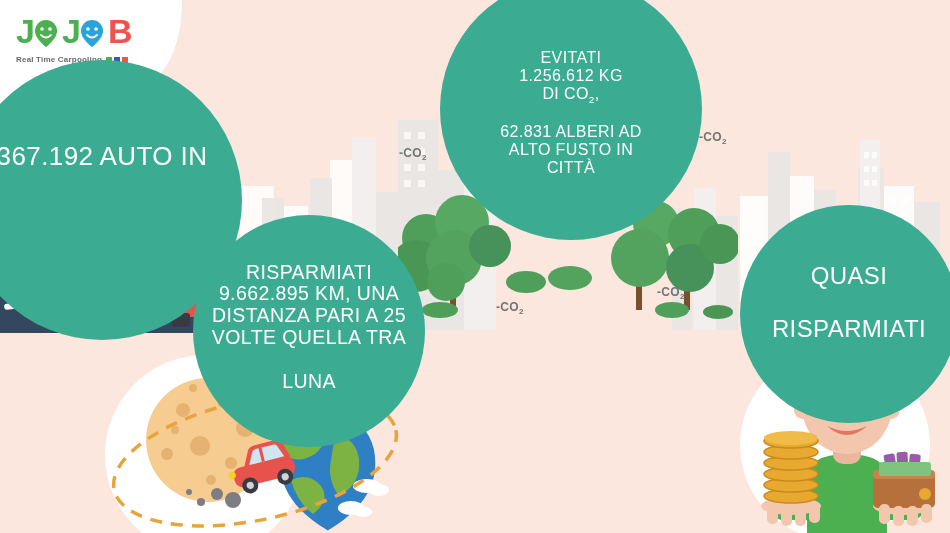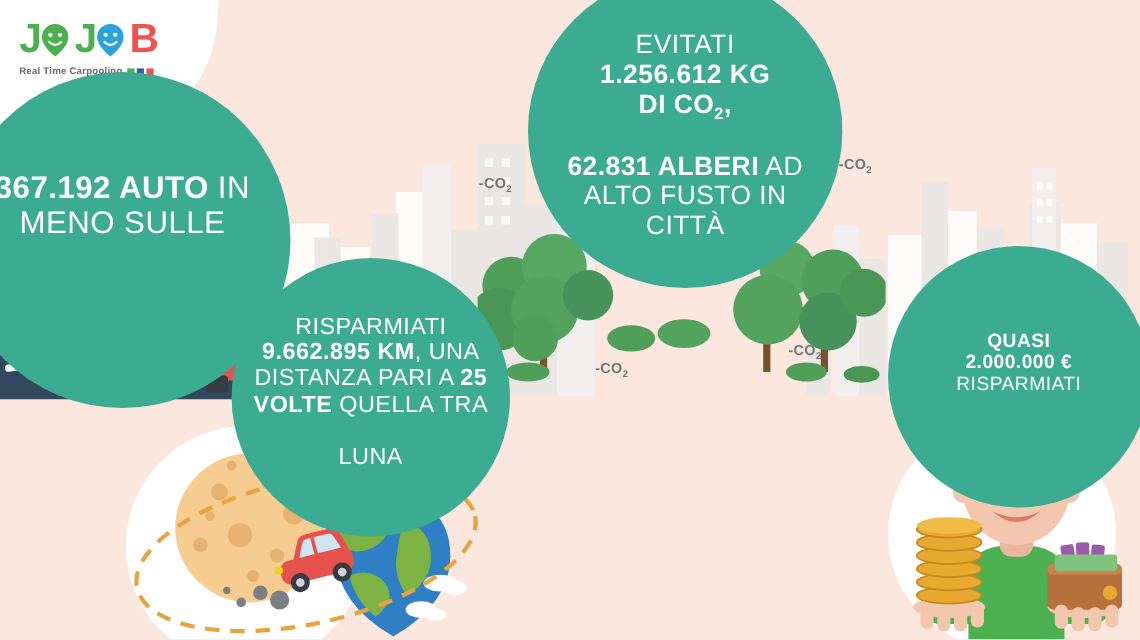--- a/index.html
+++ b/index.html
@@ -26,33 +26,33 @@
 
   
   .bubble{
     position:absolute;border-radius:50%;
     background:#3bab92;color:#ffffff;
     display:flex;align-items:center;justify-content:center;
     text-align:center;text-transform:uppercase;
     box-sizing:border-box;
   }
   .bubble .txt{line-height:1.12;letter-spacing:.4px;font-weight:400;}
-  .bubble b{font-weight:700;}
+  .bubble b{font-weight:400;}
 
   #bubble-cars{left:-38px;top:60px;width:280px;height:280px;}
   #bubble-cars .txt{font-size:26px;padding:0 26px;margin-top:-58px;}
 
   #bubble-km{left:193px;top:215px;width:232px;height:232px;}
   #bubble-km .txt{font-size:19.5px;padding:0 14px;margin-top:-8px;}
 
   #bubble-co2{left:440px;top:-22px;width:262px;height:262px;}
-  #bubble-co2 .txt{font-size:22px;padding:0 16px;margin-top:8px;}
+  #bubble-co2 .txt{font-size:16px;padding:0 16px;margin-top:8px;}
 
   #bubble-eur{left:740px;top:205px;width:218px;height:218px;}
-  #bubble-eur .txt{font-size:16px;padding:0 12px;margin-top:-22px;}
+  #bubble-eur .txt{font-size:24px;padding:0 12px;margin-top:-22px;}
 
   
   .co2tag{
     position:absolute;color:#737373;font-weight:700;font-size:12px;
     letter-spacing:.3px;
   }
   .co2tag sub{font-size:8px;}
 
   
   .logo{position:absolute;left:16px;top:12px;width:140px;}
@@ -402,21 +402,21 @@
   <div class="co2tag" style="left:496px;top:300px;">
     <span>-CO</span><sub>2</sub>
   </div>
   <div class="co2tag" style="left:657px;top:285px;">
     <span>-CO</span><sub>2</sub>
   </div>
 
   <div class="bubble" id="bubble-cars">
     <div class="txt">
       <b>367.192 AUTO</b><span> IN</span><br>
-      <span>MENO SULLE</span><br>
+      <br>
     </div>
   </div>
 
   <div class="bubble" id="bubble-km">
     <div class="txt">
       <span>RISPARMIATI</span><br>
       <b>9.662.895 KM</b><span>, UNA</span><br>
       <span>DISTANZA PARI A </span><b>25</b><br>
       <b>VOLTE</b><span> QUELLA TRA</span><br>
       <br>
@@ -432,18 +432,18 @@
       <br>
       <b>62.831 ALBERI</b><span> AD</span><br>
       <span>ALTO FUSTO IN</span><br>
       <span>CITTÀ</span>
     </div>
   </div>
 
   <div class="bubble" id="bubble-eur">
     <div class="txt">
       <b>QUASI</b><br>
-      <b>2.000.000 €</b><br>
+      <br>
       <span>RISPARMIATI</span>
     </div>
   </div>
 
 </div>
 
 </body></html>

